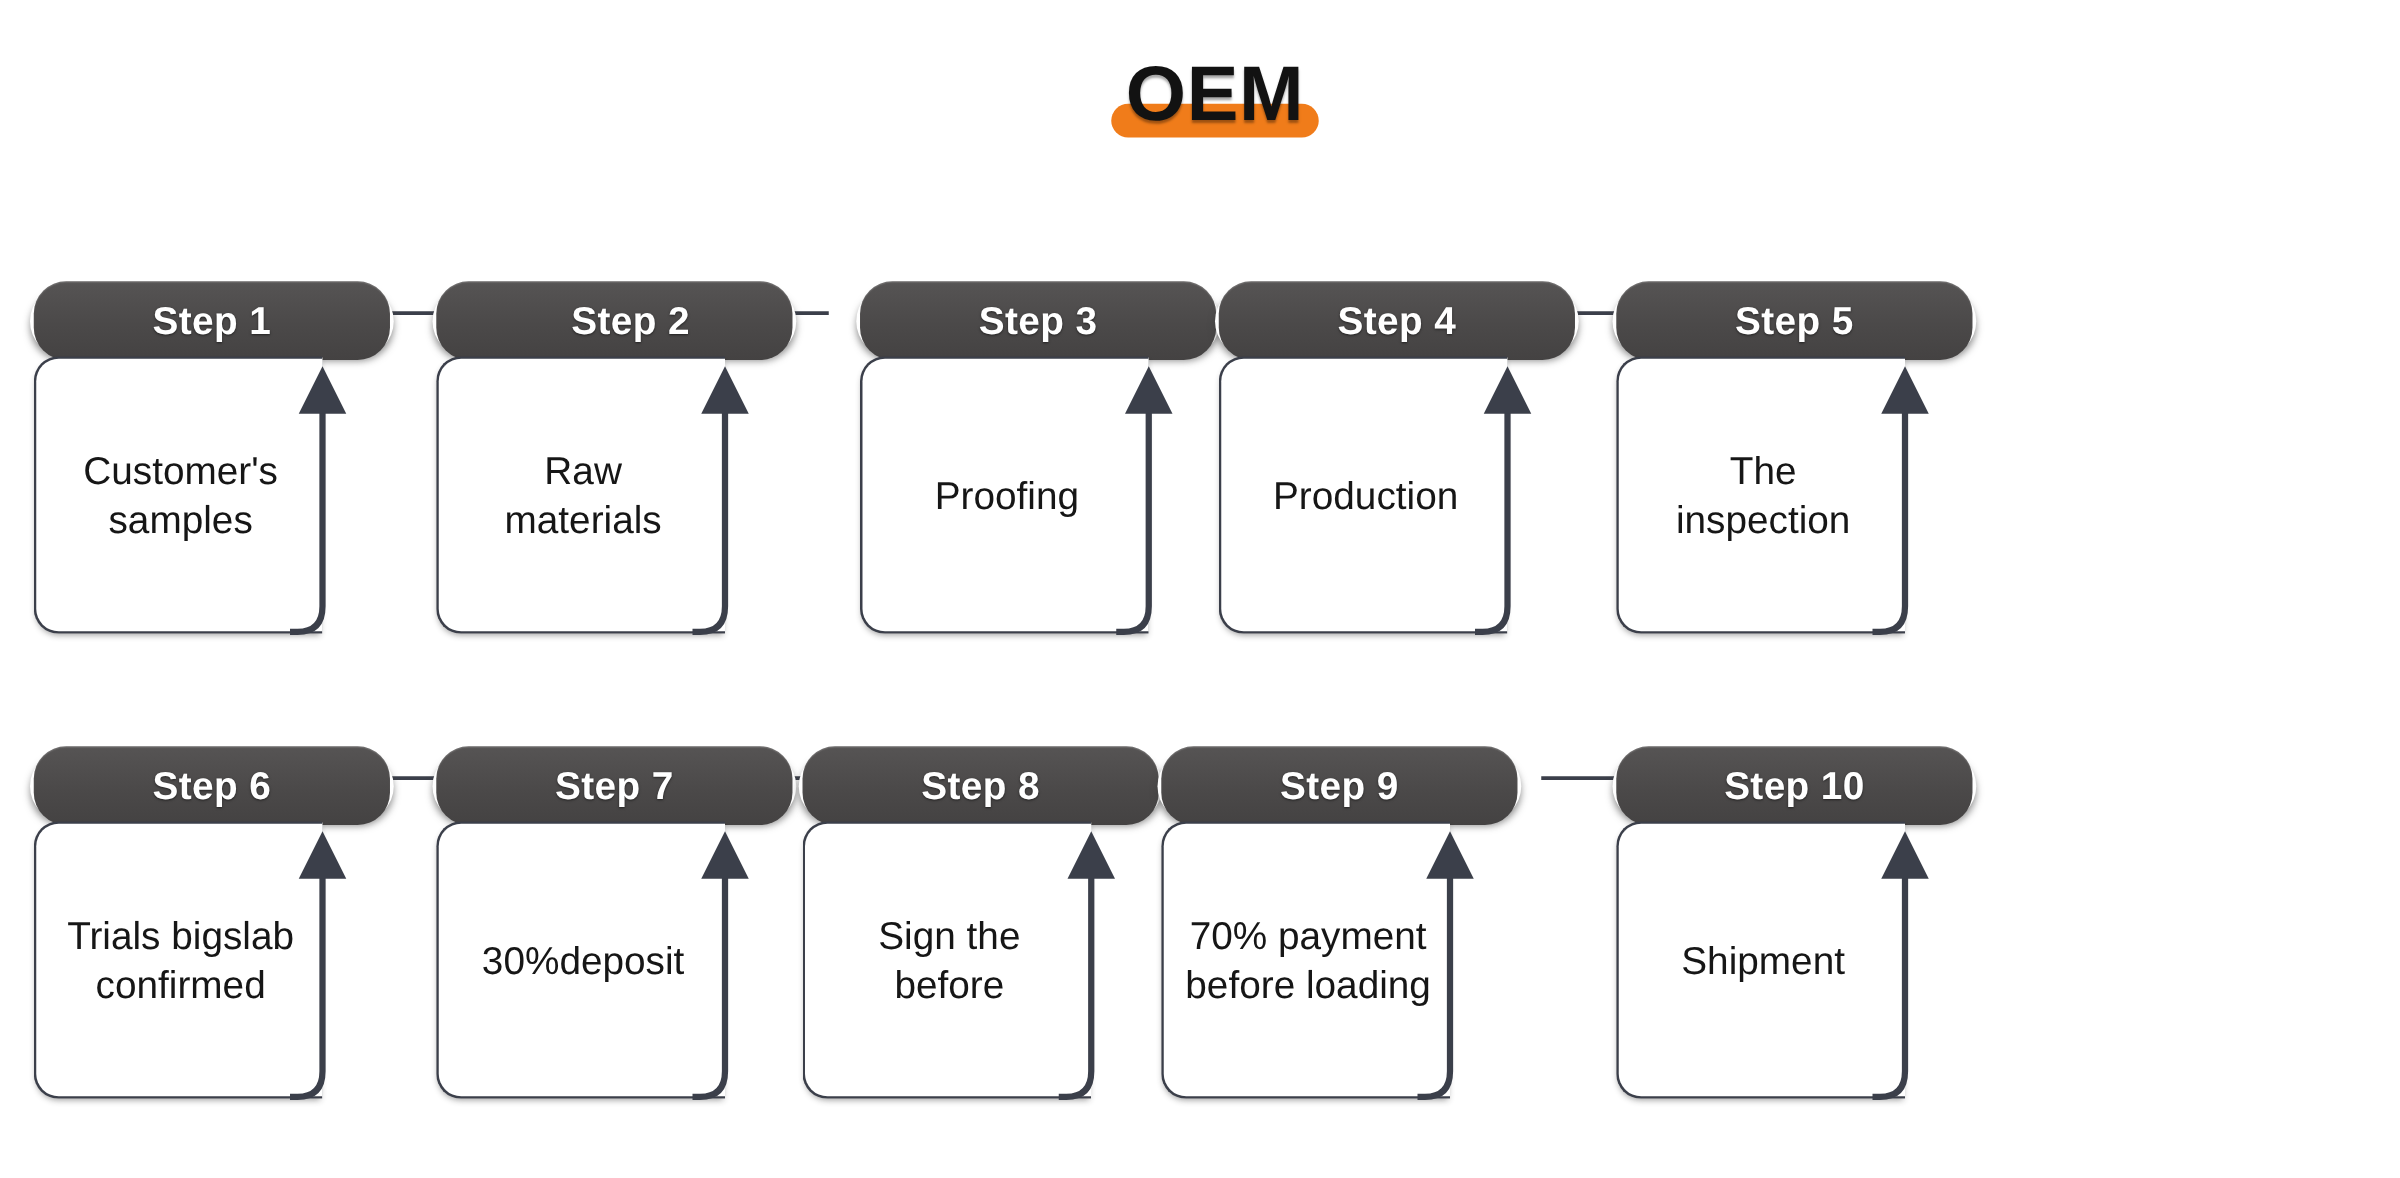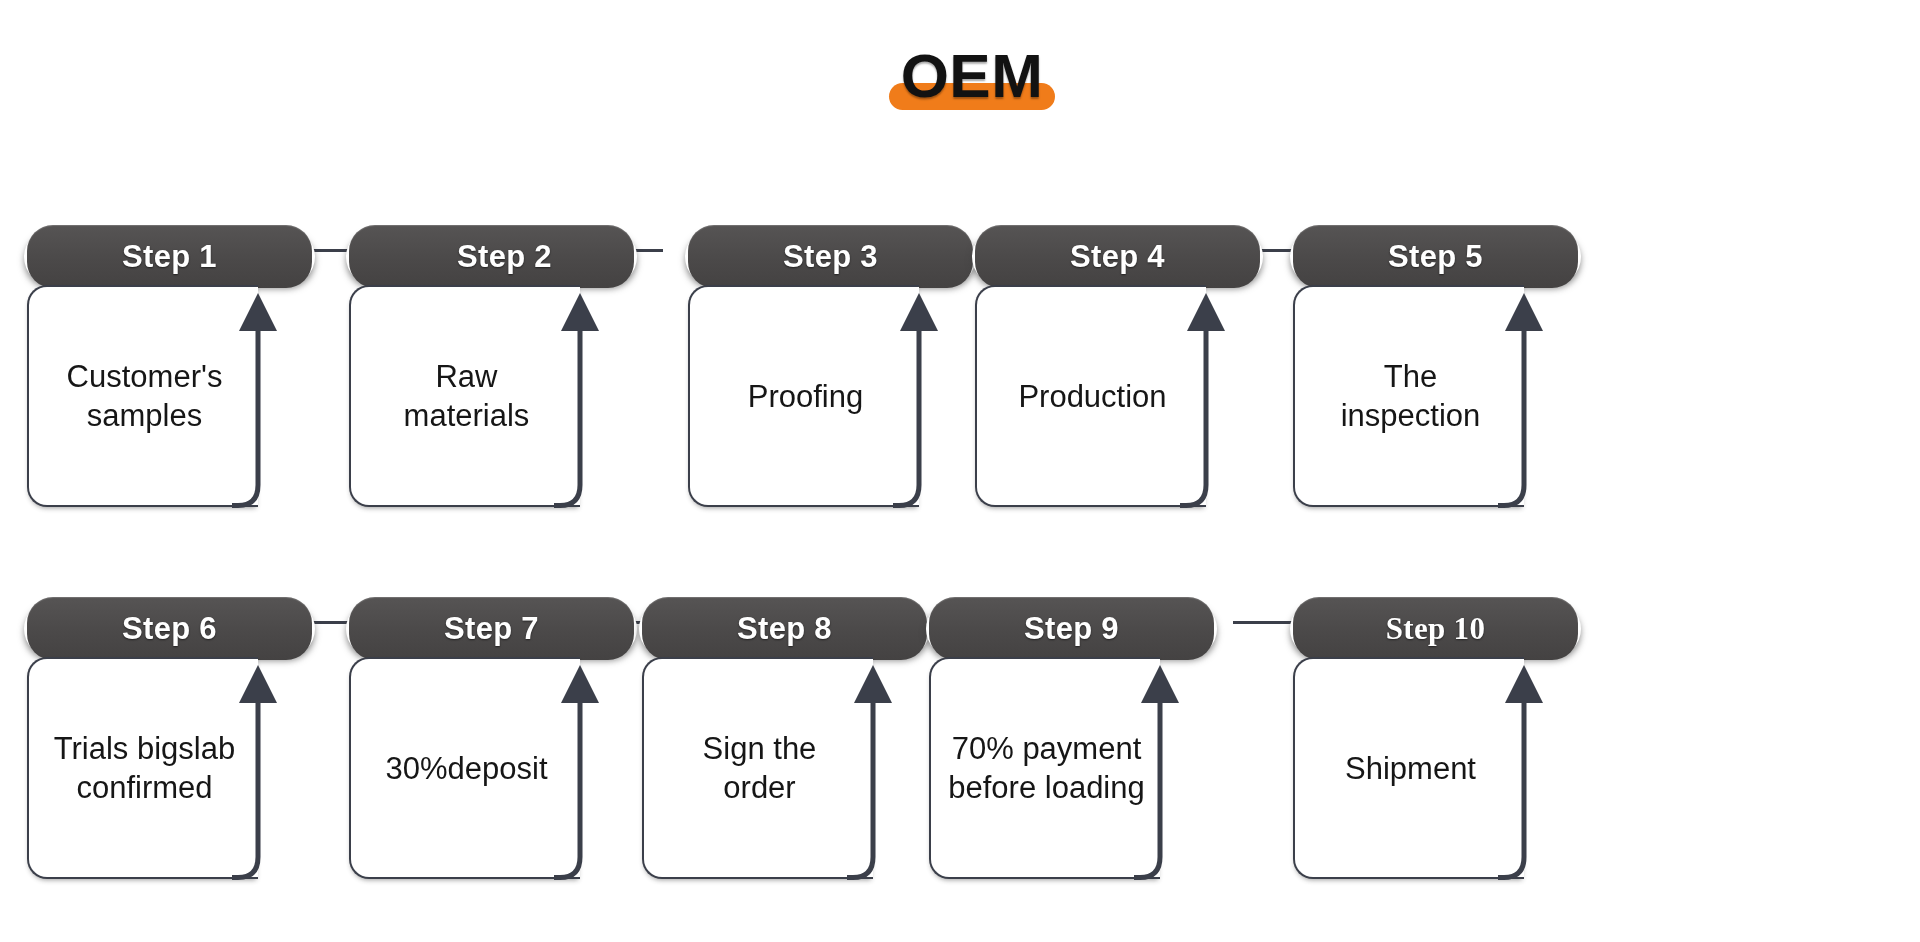--- a/index.html
+++ b/index.html
@@ -296,21 +296,21 @@
           <span class="pill-label" style="color: rgb(255, 255, 255);">Step 8</span>
         </div>
       </div>
       <div class="card" style="border-color: rgb(59, 63, 74); background: rgb(255, 255, 255);"></div>
       <svg class="arrow-svg" viewBox="0 0 293 225">
         <path d="M 205 220.5 L 211 220.5 Q 231 220.5 231 200 L 231 40" fill="none" stroke="#3b3f4a" stroke-width="5"></path>
         <polygon points="231,8 250,46 212,46" fill="#3b3f4a"></polygon>
       </svg>
       <div class="card-inner">
         <div class="card-text" style="color: rgb(22, 22, 22);">Sign the
-order</div>
+before</div>
       </div>
     </div>
     <div class="step" style="left: 929px;">
       <div class="pill-shell">
         <div class="pill-under"></div>
         <div class="pill">
           <span class="pill-label" style="color: rgb(255, 255, 255);">Step 9</span>
         </div>
       </div>
       <div class="card" style="border-color: rgb(59, 63, 74); background: rgb(255, 255, 255);"></div>
@@ -320,21 +320,21 @@
       </svg>
       <div class="card-inner">
         <div class="card-text" style="color: rgb(22, 22, 22);">70% payment
 before loading</div>
       </div>
     </div>
     <div class="step" style="left: 1293px;">
       <div class="pill-shell">
         <div class="pill-under"></div>
         <div class="pill">
-          <span class="pill-label" style="color: rgb(255, 255, 255); font-family: Liberation Serif, serif;">Step 10</span>
+          <span class="pill-label" style="color: rgb(255, 255, 255);">Step 10</span>
         </div>
       </div>
       <div class="card" style="border-color: rgb(59, 63, 74); background: rgb(255, 255, 255);"></div>
       <svg class="arrow-svg" viewBox="0 0 293 225">
         <path d="M 205 220.5 L 211 220.5 Q 231 220.5 231 200 L 231 40" fill="none" stroke="#3b3f4a" stroke-width="5"></path>
         <polygon points="231,8 250,46 212,46" fill="#3b3f4a"></polygon>
       </svg>
       <div class="card-inner">
         <div class="card-text" style="color: rgb(22, 22, 22);">Shipment</div>
       </div>

